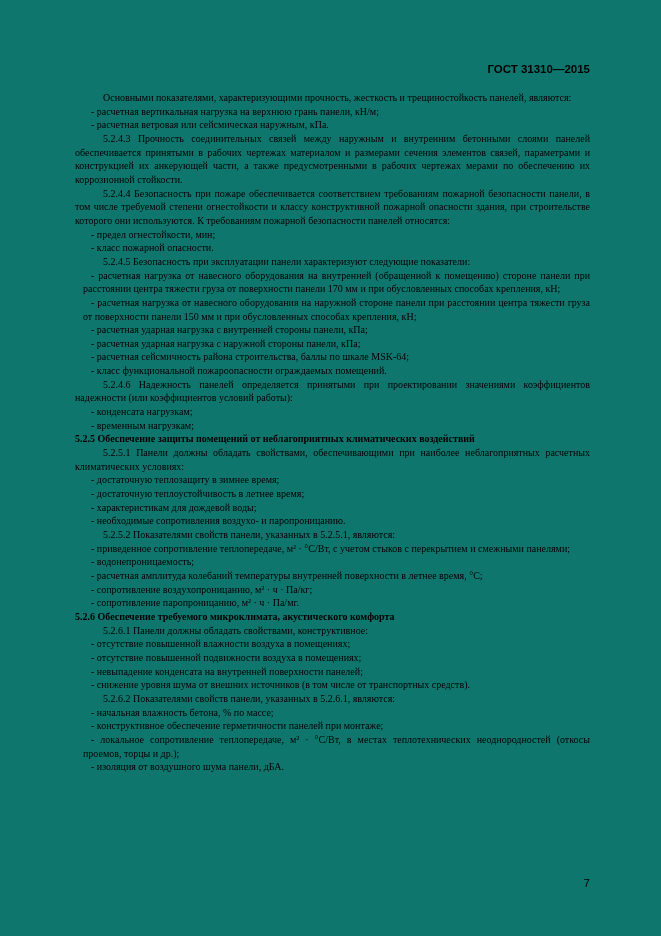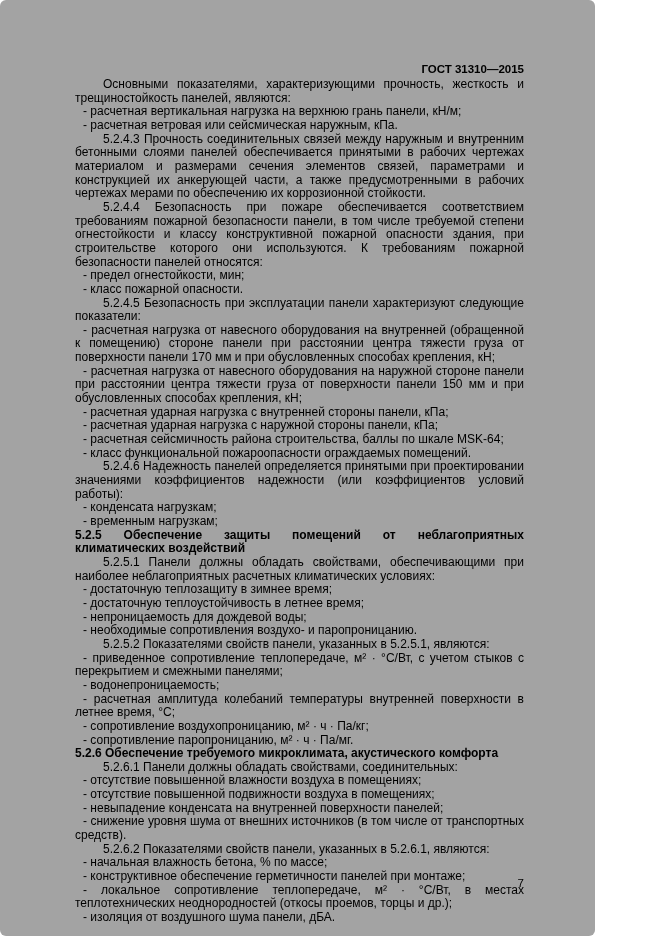--- a/index.html
+++ b/index.html
@@ -2,57 +2,58 @@
 <html><head>
 <meta charset="utf-8">
 <style>
   html, body {
     margin: 0;
     padding: 0;
     background: #ffffff;
   }
   .page {
     position: relative;
-    width: 595px;
+    width: 661px;
     height: 936px;
-    background: #a3a3a3;
+    background: #0f766e;
     font-family: "Liberation Sans", sans-serif;
     color: #000000;
     overflow: hidden;
     box-sizing: border-box;
-    border-radius: 6px;
   }
   .doc-header {
     position: absolute;
     top: 62px;
     left: 75px;
     right: 71px;
     text-align: right;
     font-weight: bold;
     font-size: 11.5px;
     line-height: 14px;
   }
   .doc-body {
     position: absolute;
-    top: 78px;
+    top: 91px;
     left: 75px;
     right: 71px;
-    font-size: 12px;
+    font-size: 10px;
     line-height: 13.65px;
     text-align: justify;
+    font-family: Liberation Serif, serif;
   }
   .para {
     margin: 0;
     padding: 0;
   }
   .para.body {
     text-indent: 28px;
   }
   .para.list {
     text-indent: 8px;
+    margin-left: 8px;
   }
   .para.heading {
     font-weight: bold;
     text-indent: 0;
   }
   .doc-footer {
     position: absolute;
     bottom: 46px;
     left: 75px;
     right: 71px;
@@ -84,30 +85,30 @@
       <p class="para list">- расчетная ударная нагрузка с наружной стороны панели, кПа;</p>
       <p class="para list">- расчетная сейсмичность района строительства, баллы по шкале MSK-64;</p>
       <p class="para list">- класс функциональной пожароопасности ограждаемых помещений.</p>
       <p class="para body">5.2.4.6 Надежность панелей определяется принятыми при проектировании значениями коэффициентов надежности (или коэффициентов условий работы):</p>
       <p class="para list">- конденсата нагрузкам;</p>
       <p class="para list">- временным нагрузкам;</p>
       <p class="para heading">5.2.5 Обеспечение защиты помещений от неблагоприятных климатических воздействий</p>
       <p class="para body">5.2.5.1 Панели должны обладать свойствами, обеспечивающими при наиболее неблагоприятных расчетных климатических условиях:</p>
       <p class="para list">- достаточную теплозащиту в зимнее время;</p>
       <p class="para list">- достаточную теплоустойчивость в летнее время;</p>
-      <p class="para list">- непроницаемость для дождевой воды;</p>
+      <p class="para list">- характеристикам для дождевой воды;</p>
       <p class="para list">- необходимые сопротивления воздухо- и паропроницанию.</p>
       <p class="para body">5.2.5.2 Показателями свойств панели, указанных в 5.2.5.1, являются:</p>
       <p class="para list">- приведенное сопротивление теплопередаче, м² · °С/Вт, с учетом стыков с перекрытием и смежными панелями;</p>
       <p class="para list">- водонепроницаемость;</p>
       <p class="para list">- расчетная амплитуда колебаний температуры внутренней поверхности в летнее время, °С;</p>
       <p class="para list">- сопротивление воздухопроницанию, м² · ч · Па/кг;</p>
       <p class="para list">- сопротивление паропроницанию, м² · ч · Па/мг.</p>
       <p class="para heading">5.2.6 Обеспечение требуемого микроклимата, акустического комфорта</p>
-      <p class="para body">5.2.6.1 Панели должны обладать свойствами, соединительных:</p>
+      <p class="para body">5.2.6.1 Панели должны обладать свойствами, конструктивное:</p>
       <p class="para list">- отсутствие повышенной влажности воздуха в помещениях;</p>
       <p class="para list">- отсутствие повышенной подвижности воздуха в помещениях;</p>
       <p class="para list">- невыпадение конденсата на внутренней поверхности панелей;</p>
       <p class="para list">- снижение уровня шума от внешних источников (в том числе от транспортных средств).</p>
       <p class="para body">5.2.6.2 Показателями свойств панели, указанных в 5.2.6.1, являются:</p>
       <p class="para list">- начальная влажность бетона, % по массе;</p>
       <p class="para list">- конструктивное обеспечение герметичности панелей при монтаже;</p>
       <p class="para list">- локальное сопротивление теплопередаче, м² · °С/Вт, в местах теплотехнических неоднородностей (откосы проемов, торцы и др.);</p>
       <p class="para list">- изоляция от воздушного шума панели, дБА.</p>
     </div>

